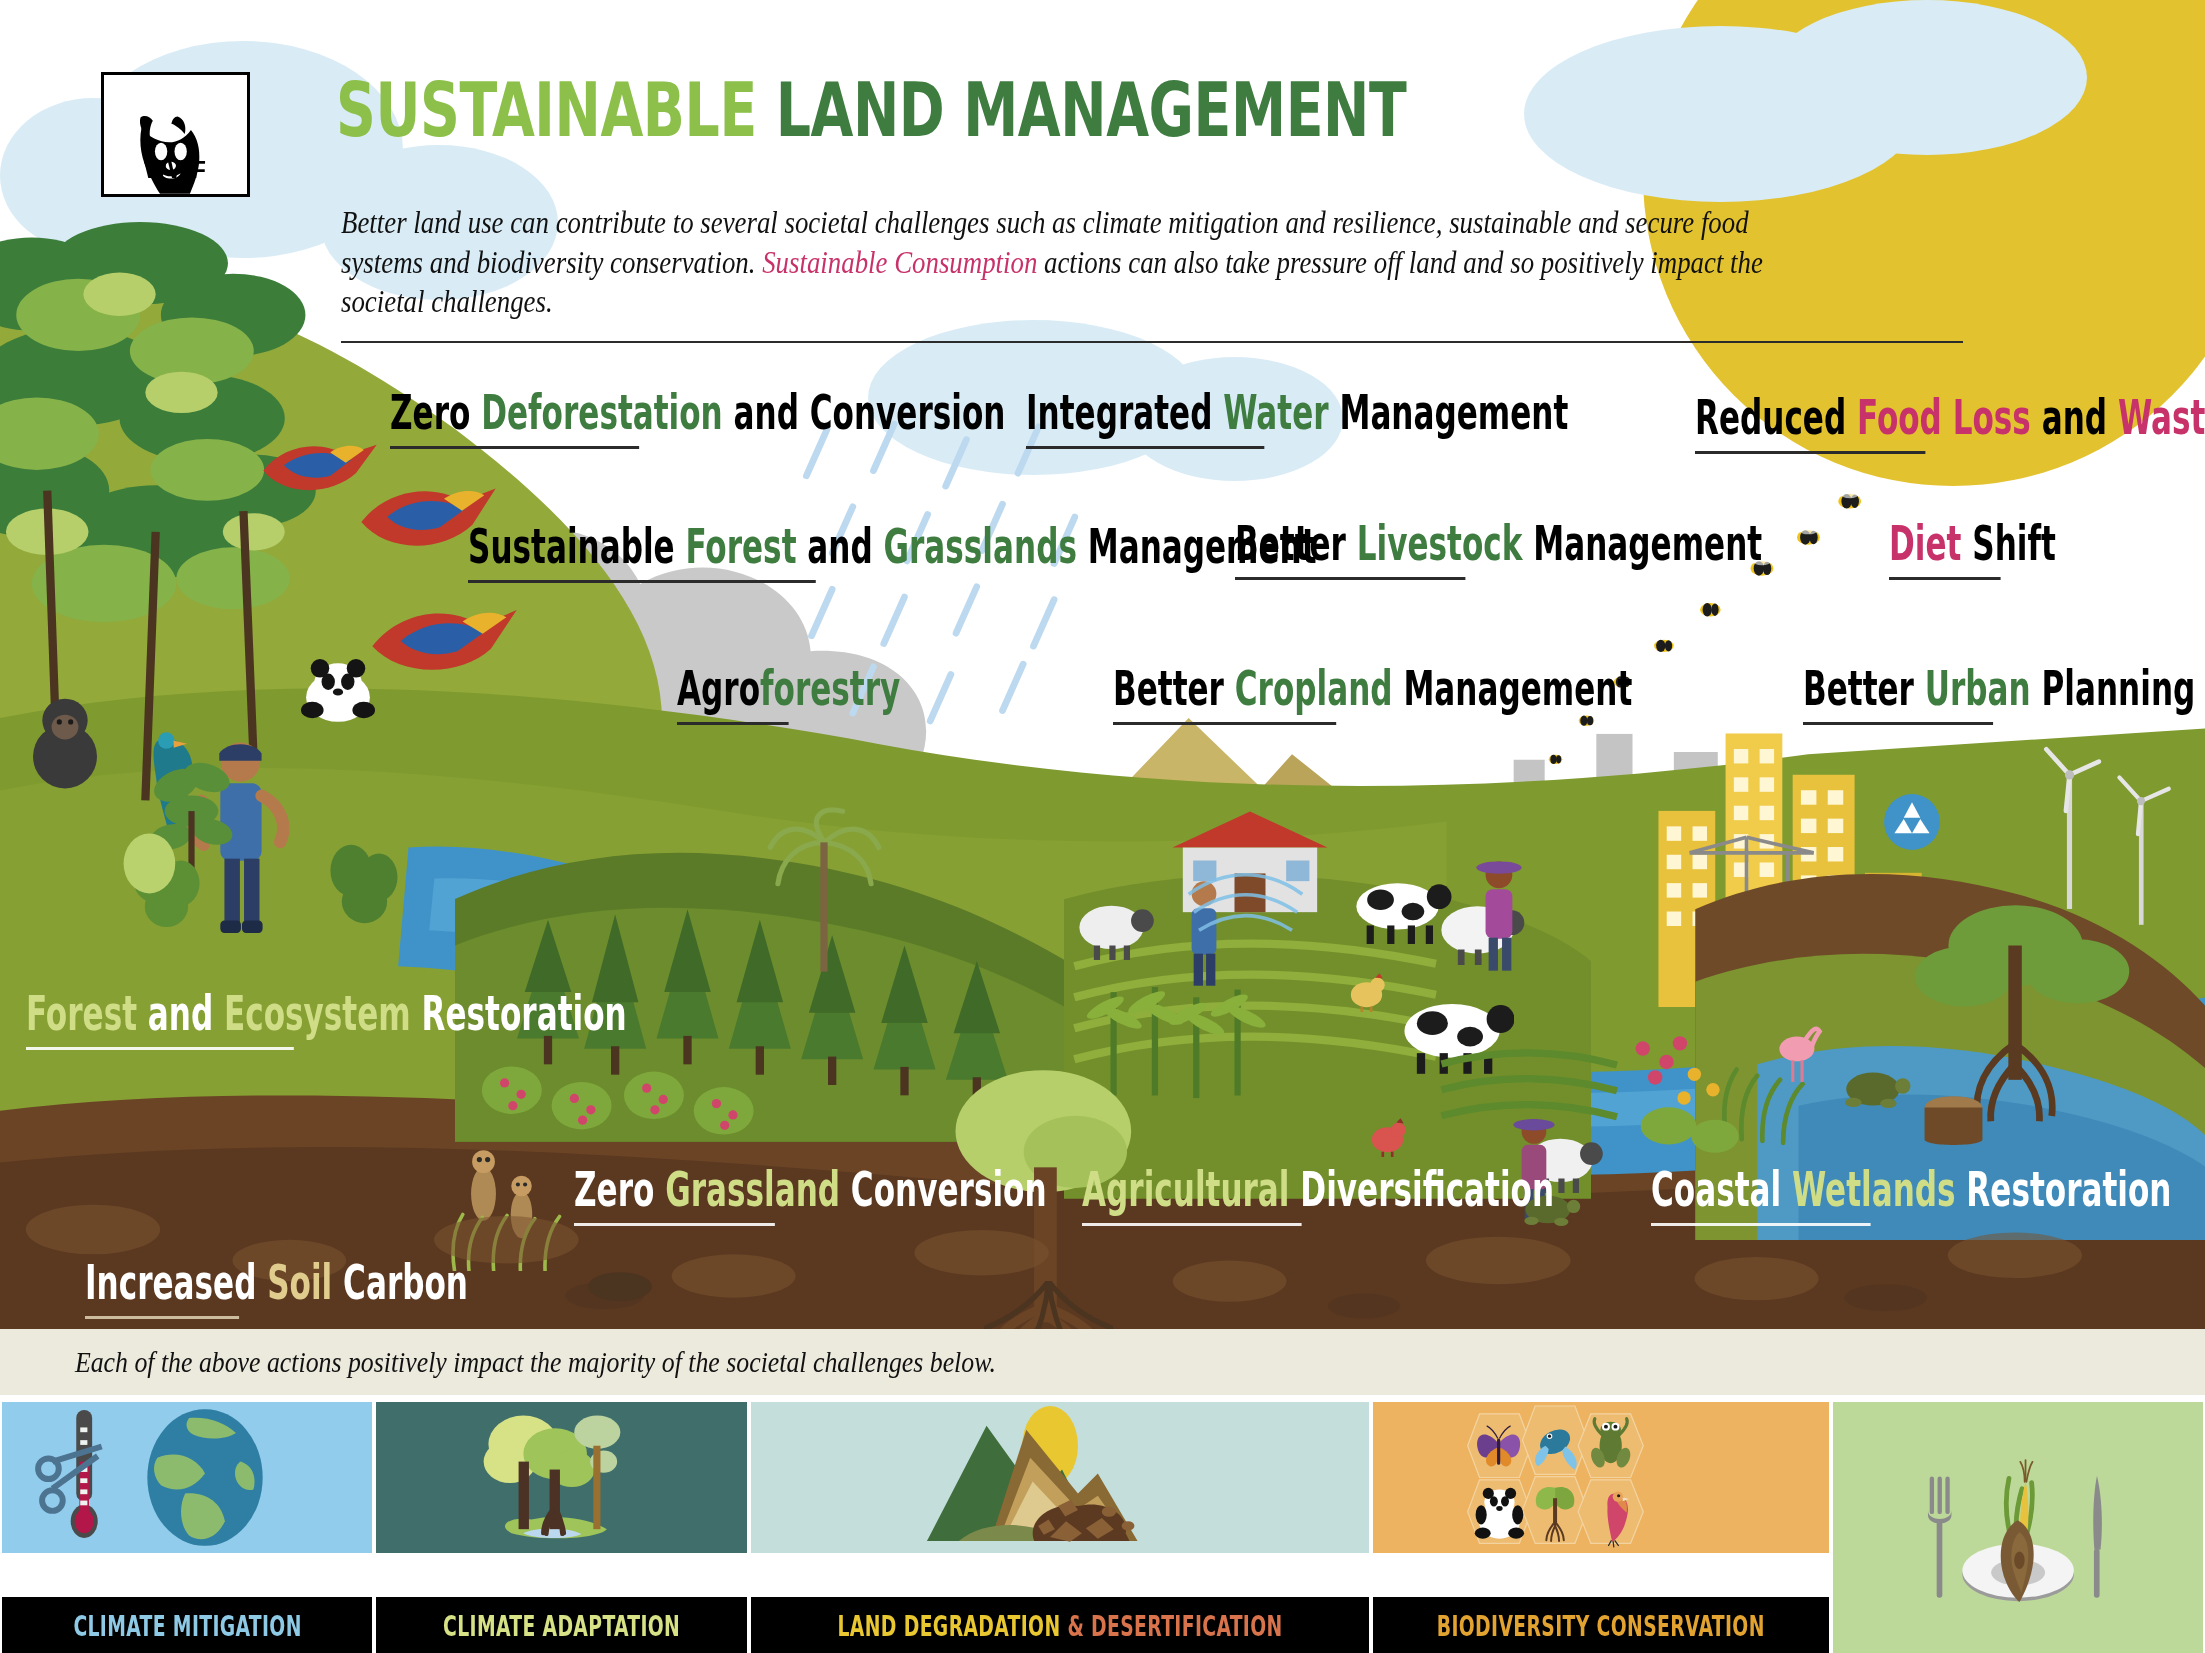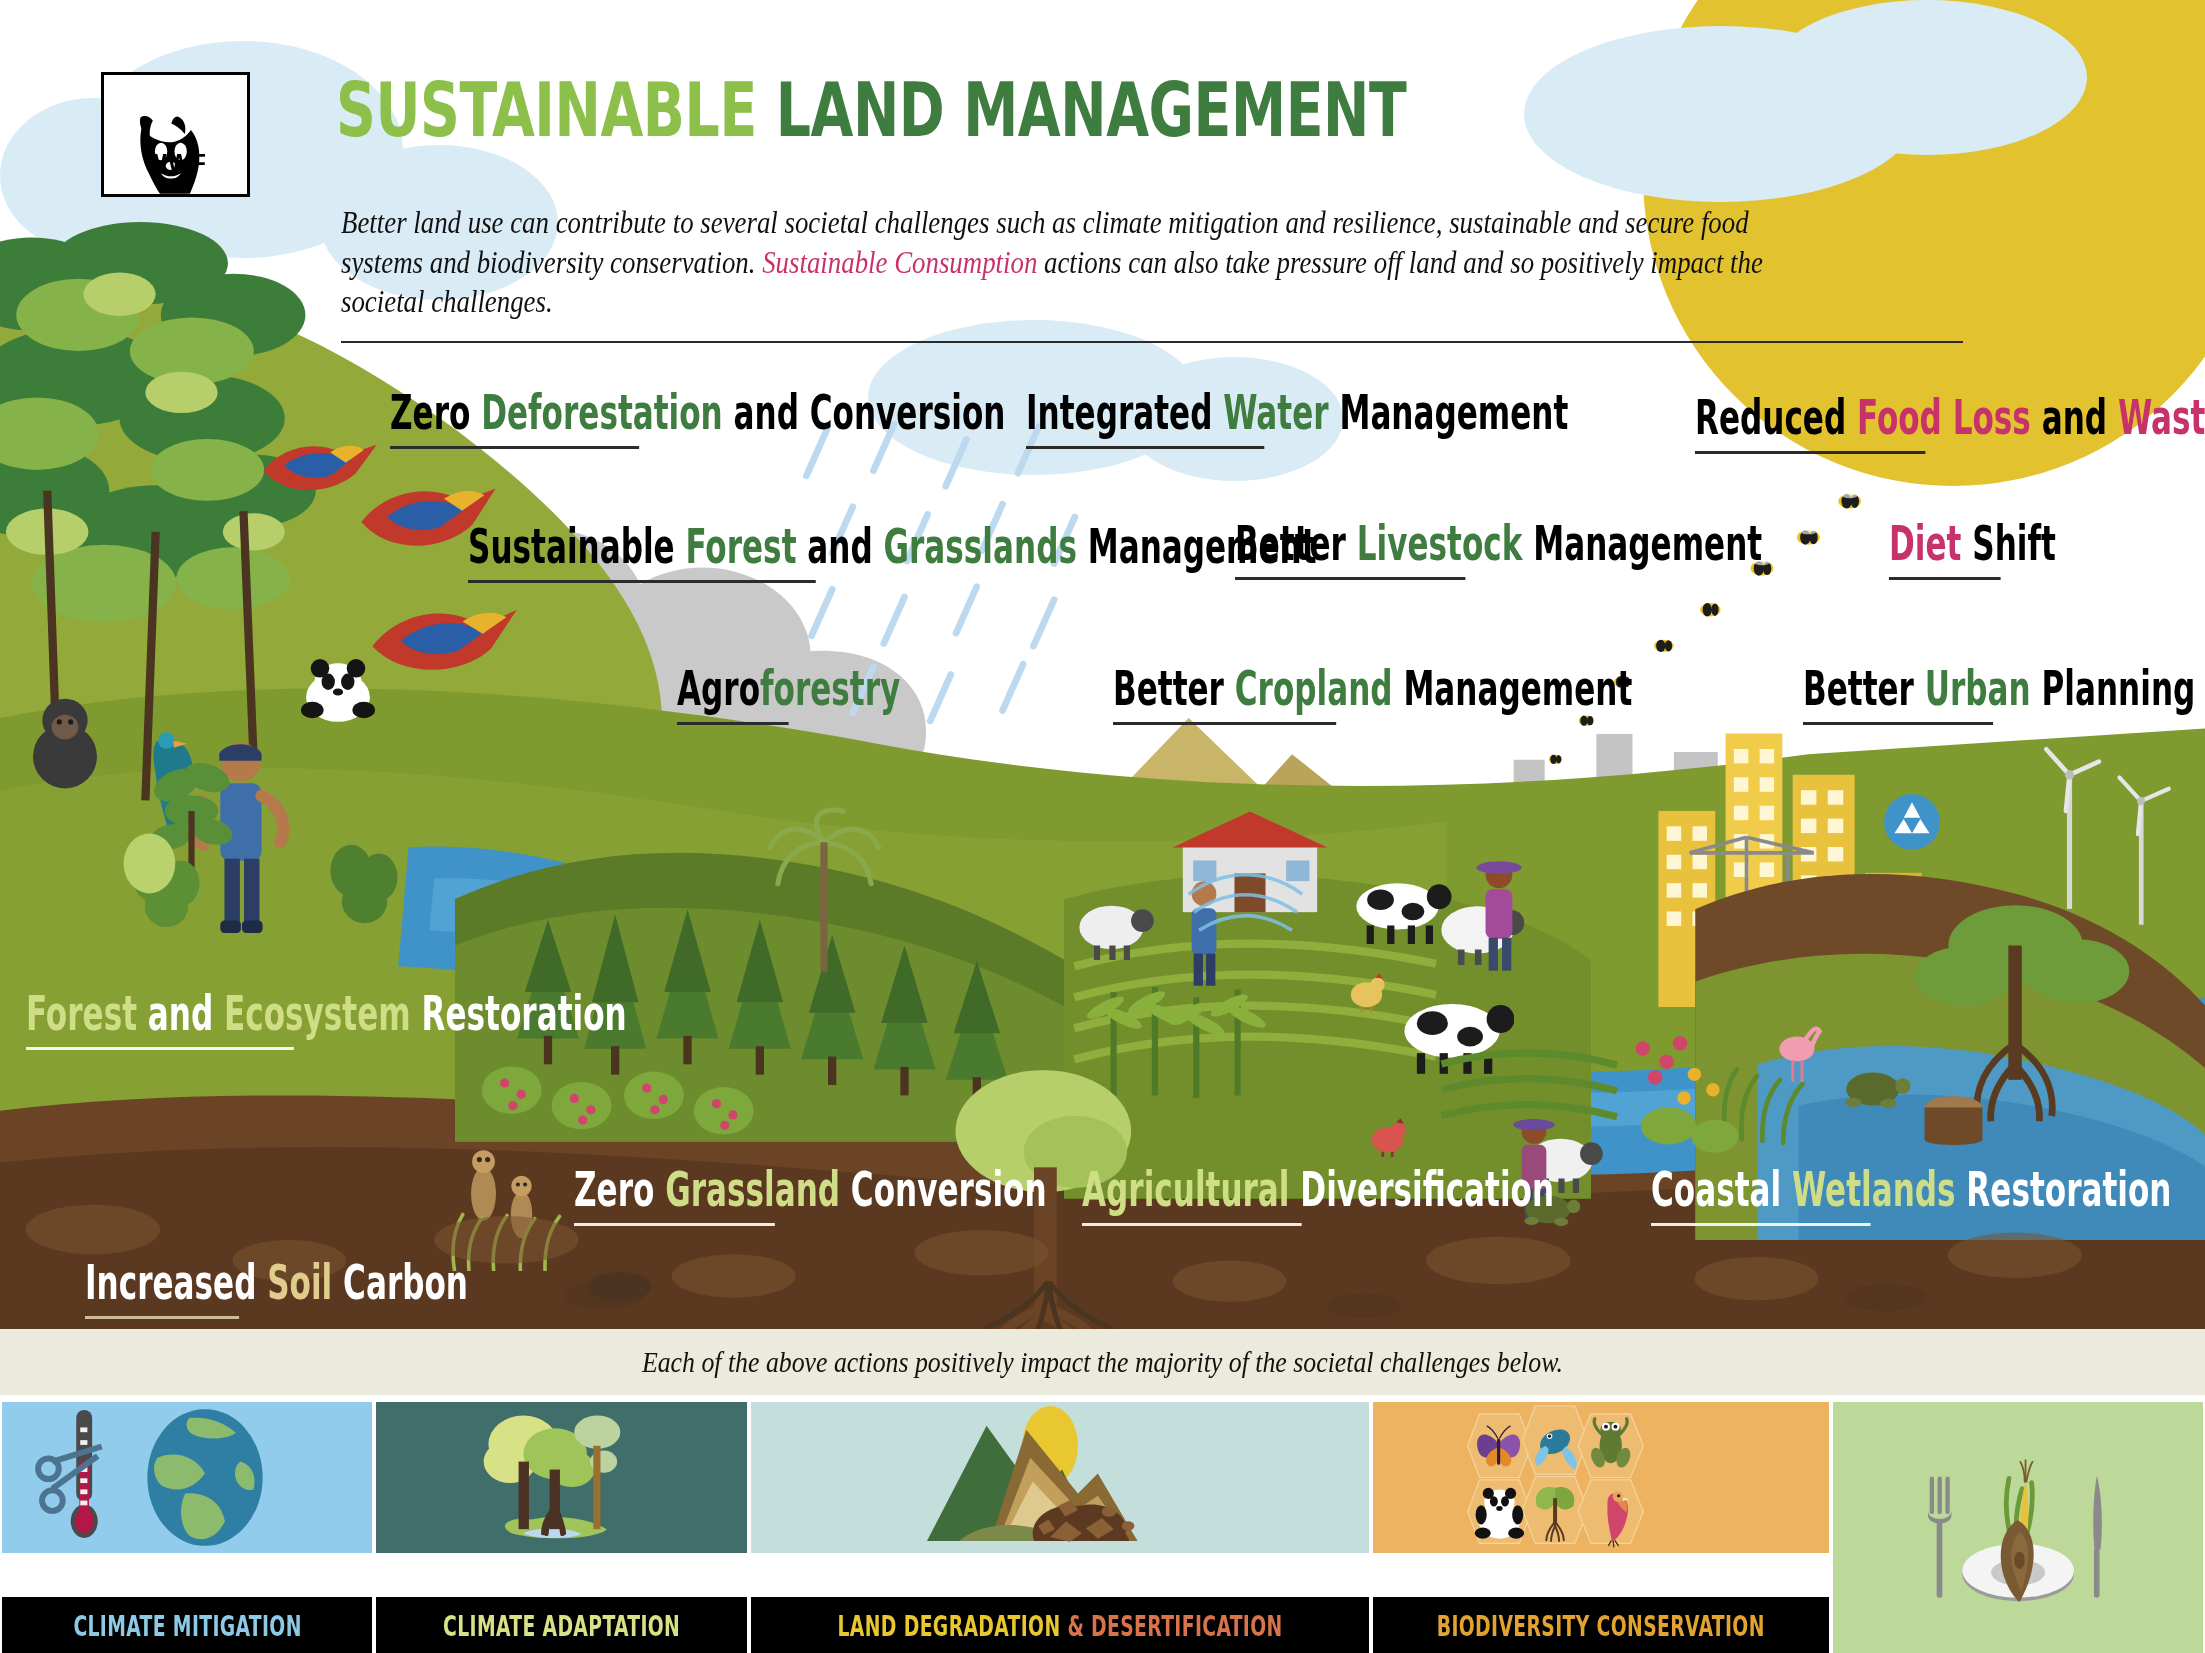--- a/index.html
+++ b/index.html
@@ -18,21 +18,21 @@
   .cloud { position:absolute; background:#d9ecf6; border-radius:50%; }
 
   
   #wwf-logo {
     position:absolute; left:101px; top:72px; width:149px; height:125px;
     background:#fff; border:3.6px solid #000;
     display:flex; align-items:flex-end; justify-content:center;
   }
   #wwf-logo .panda { width:103px; height:87px; }
   #wwf-logo .wwf-text {
-    position:absolute; bottom:17px; left:0; width:100%; text-align:center;
+    position:absolute; bottom:10px; left:0; width:100%; text-align:center;
     font-weight:bold; font-size:24px; letter-spacing:1px; color:#000;
     font-family:"Liberation Sans", sans-serif;
     margin-top:25px;
   }
 
   #title {
     position:absolute; left:336px; top:66px;
     font-family:"DejaVu Sans Condensed","Liberation Sans Narrow","Liberation Sans",sans-serif;
     font-weight:bold; font-size:75px; letter-spacing:-0.5px;
     transform:scaleX(.82); transform-origin:left center;
@@ -69,21 +69,21 @@
   .label.light .txt { color:#ffffff; }
   .label.light .hl  { color:#cfdd87; }
   .label.light .rule { background:#ffffff; opacity:.9; }
   .label.soil .txt { color:#ffffff; }
   .label.soil .hl  { color:#e0cc8d; }
   .label.soil .rule { background:#e9dcbb; opacity:.8; }
 
   
   #mid-banner {
     position:absolute; left:0; top:1329px; width:2205px; height:66px;
-    background:#ece9dd; display:flex; align-items:center; justify-content:center;
+    background:#ece9dd; display:flex; align-items:center; 
   }
   #mid-banner span {
     font-family:"Liberation Serif","DejaVu Serif",serif; font-style:italic;
     font-size:30px; color:#111; transform:scaleX(.86);
   }
 
   
   #challenges {
     position:absolute; left:0; top:1402px; width:2205px; height:252px;
     display:flex; gap:4.1px; padding:0 2.1px;

